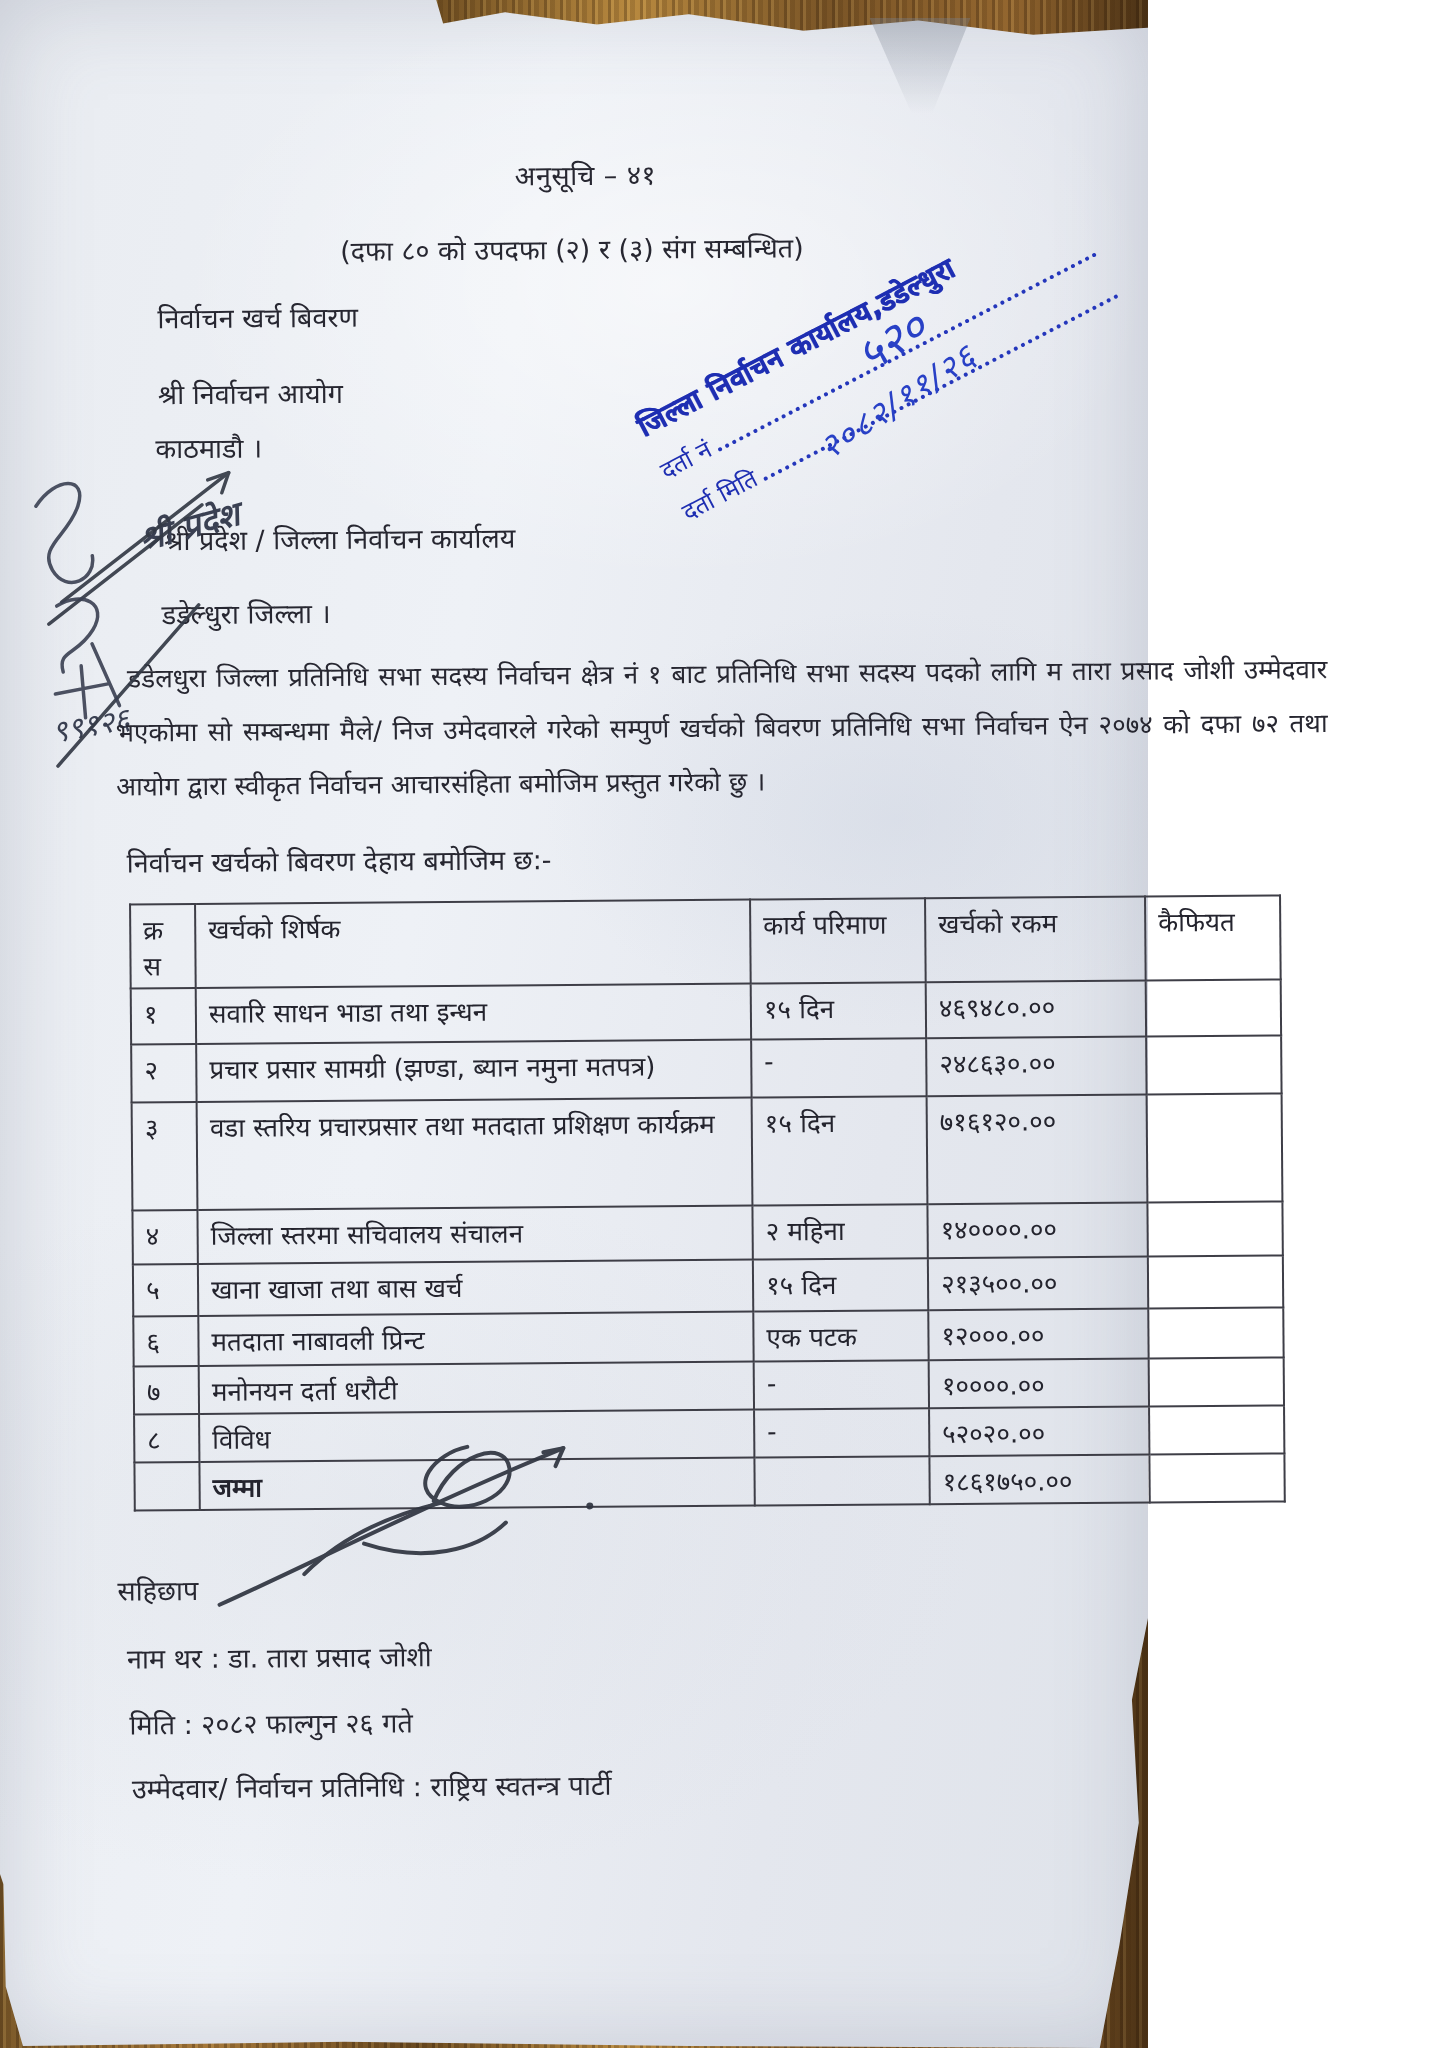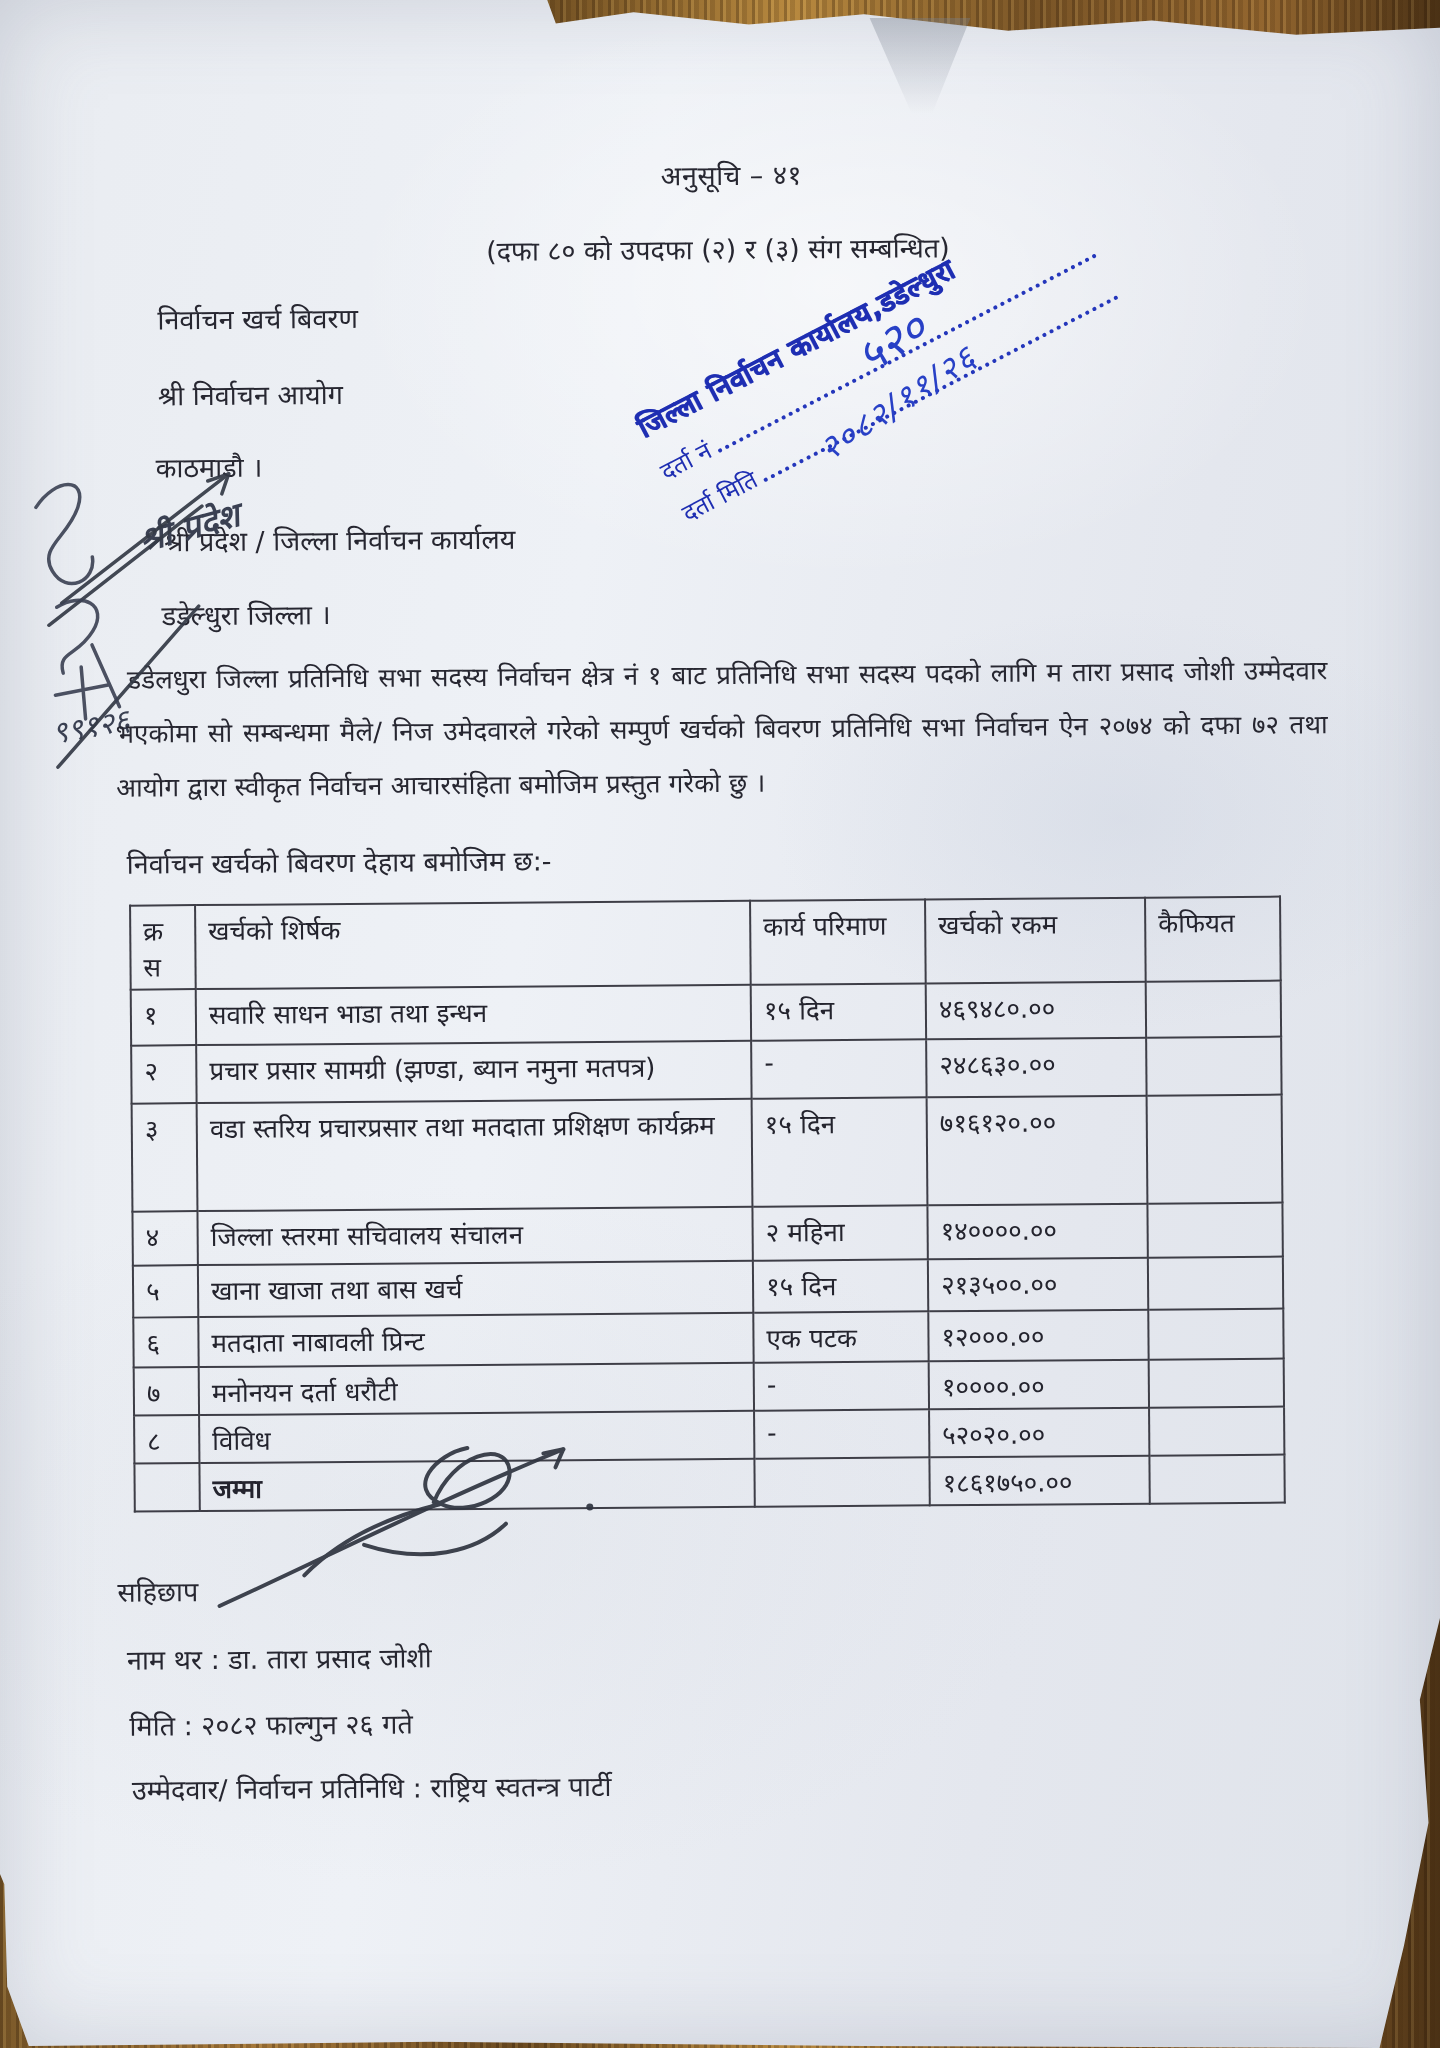--- a/index.html
+++ b/index.html
@@ -1,21 +1,21 @@
 <!DOCTYPE html>
 <html><head>
 <meta charset="utf-8">
 <style>
   html,body { margin:0; padding:0; }
   body {
     width:1440px; height:2048px; overflow:hidden;
     font-family:"DejaVu Sans", sans-serif;
   }
   .page {
-    position:relative; width:1440px; height:2048px;
+    position:relative; width:1148px; height:2048px;
     background:
       repeating-linear-gradient(90deg, rgba(40,22,6,.28) 0 3px, rgba(255,220,140,.10) 3px 6px, rgba(60,36,10,.18) 6px 11px, rgba(0,0,0,0) 11px 16px),
       linear-gradient(90deg, #7c5a2a 0%, #a5783a 18%, #6a4a20 36%, #b8893f 55%, #7a5527 72%, #93662f 88%, #4a3115 100%),
       #7a5527;
   }
   .paper {
     position:absolute; inset:0;
     clip-path: polygon(
       0% 0%, 38% 0%, 38.6% 1.15%, 44% 0.6%, 52% 1.2%, 60% 0.7%,
       70% 1.5%, 80% 1.0%, 90% 1.7%, 100% 1.35%,
@@ -36,21 +36,21 @@
   }
   .sheet { position:absolute; inset:0; transform:rotate(-0.45deg); color:#272731; }
 
   .t-center { position:absolute; width:100%; text-align:center; }
   .doc-title { top:156px; left:18px; font-size:30px; letter-spacing:.5px; }
   .doc-subtitle { top:230px; left:4px; font-size:27px; }
 
   .line { position:absolute; font-size:27px; white-space:nowrap; }
   .addr1 { left:163px; top:296px; }
   .addr2 { left:163px; top:372px; }
-  .addr3 { left:160px; top:444px;text-align:right; }
+  .addr3 { left:160px; top:426px;text-align:right; }
   .addr4 { left:168px; top:518px; }
   .addr5 { left:165px; top:592px; }
 
   .body-par {
     position:absolute; left:118px; top:648px; width:1212px;
     font-size:26px; line-height:54px; text-align:justify; text-indent:12px;
   }
   .tbl-intro { left:128px; top:840px; }
 
   table.exp {

